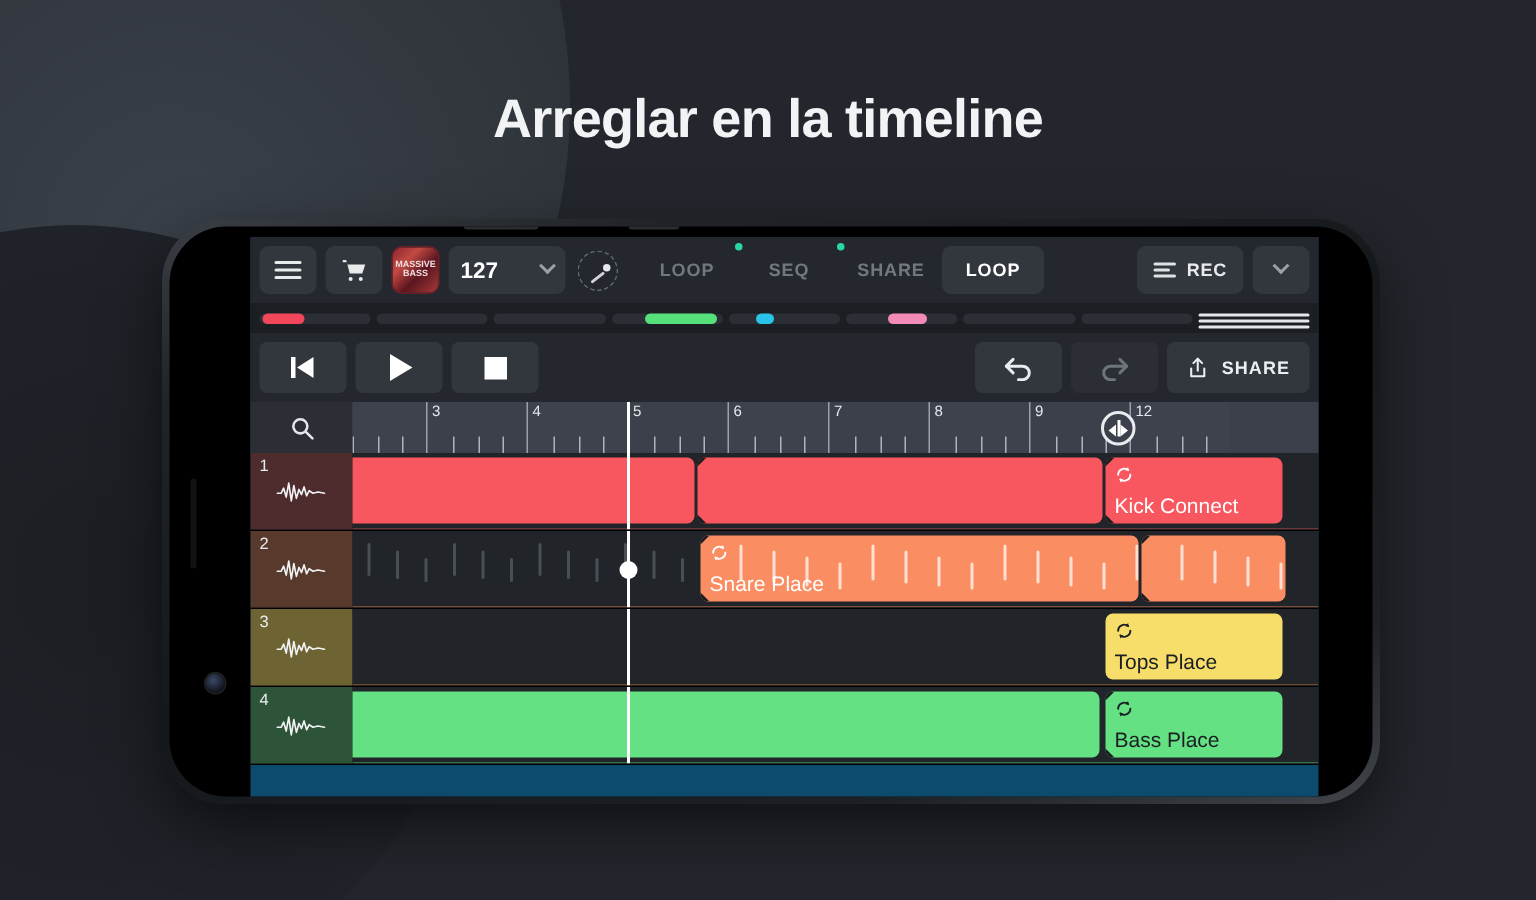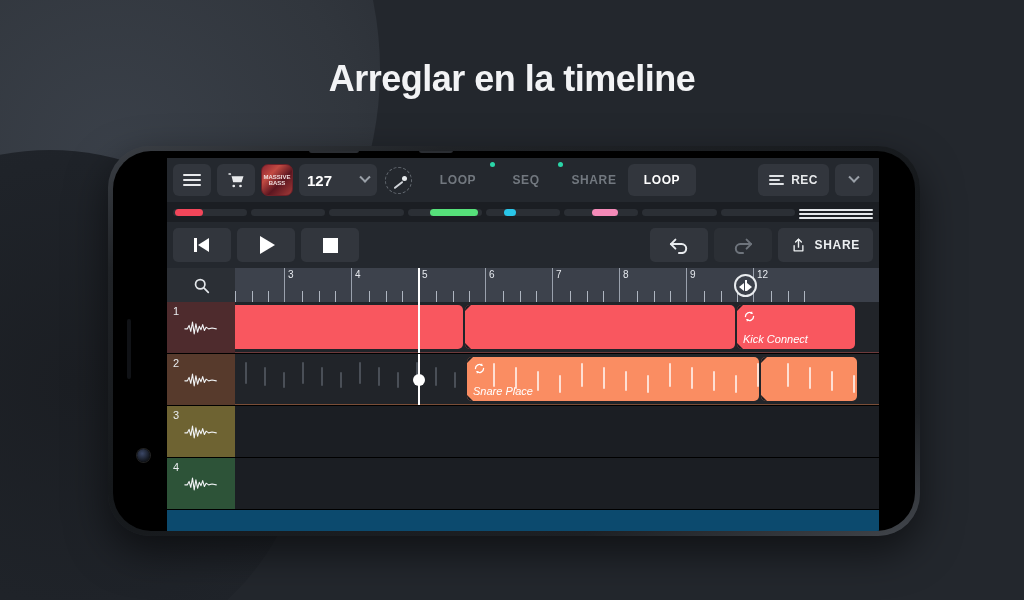--- a/index.html
+++ b/index.html
@@ -406,23 +406,22 @@
   .clip {
     position: absolute;
     top: 3px;
     height: 44px;
     border-radius: 5px;
     overflow: hidden;
   }
   .clip-label {
     position: absolute;
     left: 6px; bottom: 4px;
-    font-size: 11px;
+    font-size: 14px;
     white-space: nowrap;
-    font-style: italic;
   }
   .loop-ico {
     position: absolute;
     left: 6px; top: 5px;
     width: 13px; height: 13px;
   }
   .clip-notch-top, .clip-notch-bot {
     position: absolute;
     width: 0; height: 0;
     border-left: 6px solid transparent;
@@ -766,28 +765,55 @@
                 <div class="playhead-knob" style="left: 178px; top: 20px;"></div>
               </div>
             </div>
             <div class="track-row">
               <div class="track-head" style="background: rgb(110, 99, 50);">
                 <span class="track-num">3</span>
                 <svg class="wave-ico" viewBox="0 0 40 20">
                   <path d="M1 11 L4 11 L6 7 L8 14 L10 3 L12 17 L14 5 L16 15 L18 8 L20 12 L22 6 L24 13 L26 9 L29 11 L33 10 L38 11" fill="none" stroke="#f0f2f4" stroke-width="1.3" stroke-linecap="round" stroke-linejoin="round"></path>
                 </svg>
               </div>
+              <div class="lane">
+                <div class="lane-line" style="background: rgb(109, 74, 45);"></div>
+                <div class="clip" style="left: 502px; width: 118px; background: rgb(247, 222, 107);">
+                  <svg class="loop-ico" viewBox="0 0 16 16">
+                    <path d="M3 8 a5 5 0 0 1 8.2 -3.8 M13 8 a5 5 0 0 1 -8.2 3.8" fill="none" stroke="#1b1e23" stroke-width="1.6" stroke-linecap="round"></path>
+                    <path d="M11.2 1.6 L11.6 4.6 L8.6 4.4 Z" fill="#1b1e23"></path>
+                    <path d="M4.8 14.4 L4.4 11.4 L7.4 11.6 Z" fill="#1b1e23"></path>
+                  </svg>
+                  <span class="clip-label" style="color: rgb(27, 30, 35);">Tops Place</span>
+                </div>
+                <div class="playhead" style="left: 183px;"></div>
+              </div>
             </div>
             <div class="track-row">
               <div class="track-head" style="background: rgb(45, 83, 56);">
                 <span class="track-num">4</span>
                 <svg class="wave-ico" viewBox="0 0 40 20">
                   <path d="M1 11 L4 11 L6 7 L8 14 L10 3 L12 17 L14 5 L16 15 L18 8 L20 12 L22 6 L24 13 L26 9 L29 11 L33 10 L38 11" fill="none" stroke="#f0f2f4" stroke-width="1.3" stroke-linecap="round" stroke-linejoin="round"></path>
                 </svg>
               </div>
+              <div class="lane">
+                <div class="lane-line" style="background: rgb(53, 112, 74);"></div>
+                <div class="clip" style="left: -32px; width: 530px; background: rgb(100, 226, 131);"></div>
+                <div class="clip" style="left: 502px; width: 118px; background: rgb(100, 226, 131);">
+                  <span class="clip-notch-top" style="left: -6px; top: 0px; border-top: 6px solid rgb(27, 30, 35);"></span>
+                  <span class="clip-notch-bot" style="left: -6px; bottom: 0px; border-bottom: 6px solid rgb(27, 30, 35);"></span>
+                  <svg class="loop-ico" viewBox="0 0 16 16">
+                    <path d="M3 8 a5 5 0 0 1 8.2 -3.8 M13 8 a5 5 0 0 1 -8.2 3.8" fill="none" stroke="#1b1e23" stroke-width="1.6" stroke-linecap="round"></path>
+                    <path d="M11.2 1.6 L11.6 4.6 L8.6 4.4 Z" fill="#1b1e23"></path>
+                    <path d="M4.8 14.4 L4.4 11.4 L7.4 11.6 Z" fill="#1b1e23"></path>
+                  </svg>
+                  <span class="clip-label" style="color: rgb(27, 30, 35);">Bass Place</span>
+                </div>
+                <div class="playhead" style="left: 183px;"></div>
+              </div>
             </div>
           </div>
 
 
       </div>
     </div>
   </div>
 </div>
 
 </body></html>

